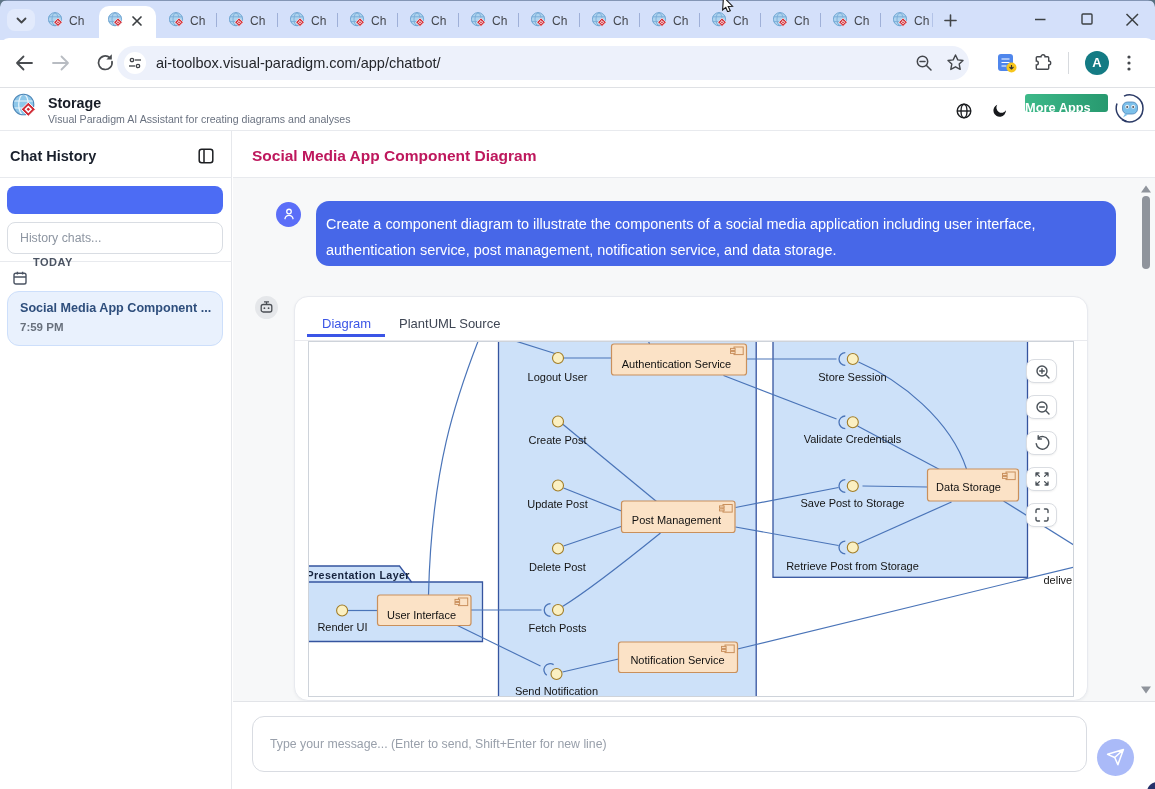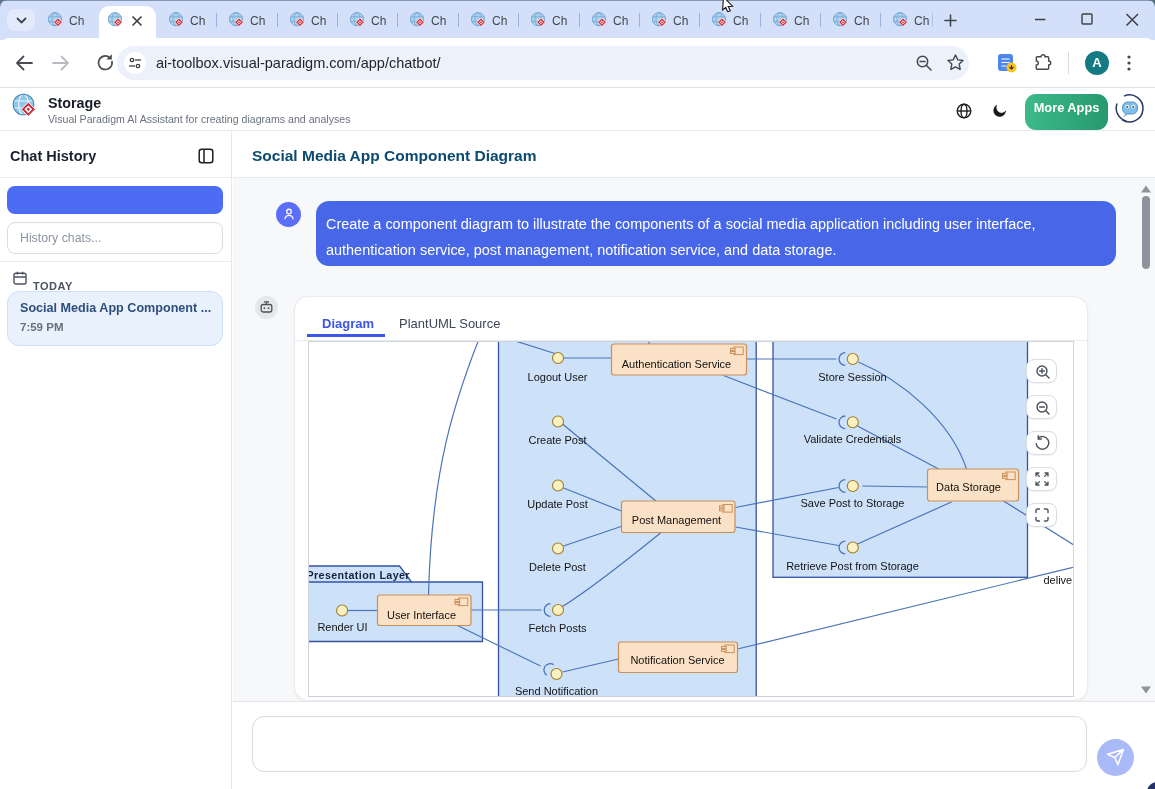--- a/index.html
+++ b/index.html
@@ -188,21 +188,21 @@
   <svg class="abs" style="left:956px;top:103px" width="16" height="16" viewBox="0 0 16 16">
     <circle cx="8" cy="8" r="6.8" fill="none" stroke="#1c1e21" stroke-width="1.4"></circle>
     <ellipse cx="8" cy="8" rx="3" ry="6.8" fill="none" stroke="#1c1e21" stroke-width="1.4"></ellipse>
     <path d="M1.2 8h13.6" stroke="#1c1e21" stroke-width="1.4"></path>
   </svg>
   <svg class="abs" style="left:992px;top:102px" width="16" height="16" viewBox="0 0 16 16">
     <g transform="rotate(-12 8 8)">
         <path d="M13.8 9.6 A6.3 6.3 0 1 1 6.4 2.2 A5.1 5.1 0 0 0 13.8 9.6 Z" fill="#17191c"></path>
       </g>
   </svg>
-  <div class="abs" style="left:1025px;top:94px;width:83px;height:36px;border-radius:11px;background:linear-gradient(90deg,#3db989,#27996f);color:#fff;font-size:12.8px;font-weight:bold;text-align:center;line-height:28px;">More Apps</div>
+  <div class="abs" style="left:1025px;top:94px;width:83px;height:18px;border-radius:3px;background:linear-gradient(90deg,#3db989,#27996f);color:#fff;font-size:12.8px;font-weight:bold;text-align:left;line-height:28px;">More Apps</div>
 
   <svg class="abs" style="left:1114px;top:93px" width="31" height="31" viewBox="0 0 31 31">
     <circle cx="15.5" cy="15.5" r="14" fill="#fff"></circle>
     <path d="M10 3.1 A13.5 13.5 0 1 1 8 26.7" fill="none" stroke="#2b3a66" stroke-width="1.5"></path>
     <path d="M12.5 28.2 A13.5 13.5 0 0 1 3 10.5" fill="none" stroke="#2b3a66" stroke-width="1.5"></path>
     <rect x="8.5" y="9" width="15" height="12" rx="5" fill="#7cc0ea" stroke="#4d83b8" stroke-width="0.8"></rect>
     <path d="M11 20.8 l-2 3.6 l5 -2.8" fill="#7cc0ea"></path>
     <circle cx="13.2" cy="13.8" r="2" fill="#e8eef5"></circle>
       <circle cx="19.2" cy="13.8" r="2" fill="#e8eef5"></circle>
     <circle cx="13.2" cy="14.1" r="1" fill="#52565e"></circle>
@@ -217,27 +217,27 @@
   </svg>
   <div class="abs" style="left:0;top:176.5px;width:232px;height:1px;background:#e8eaee;"></div>
   <div class="abs" style="left:7px;top:186px;width:216px;height:28px;border-radius:8px;background:#4c6cf4;"></div>
   <div class="abs" style="left:7px;top:222px;width:216px;height:32px;border-radius:8px;border:1px solid #d9dde3;background:#fff;"></div>
   <div class="abs" style="left:20px;top:231px;font-size:12.3px;color:#8d95a1;">History chats...</div>
   <div class="abs" style="left:0;top:261px;width:232px;height:1px;background:#e8eaee;"></div>
   <svg class="abs" style="left:13px;top:271px" width="14" height="14" viewBox="0 0 14 14">
     <rect x="1" y="2.2" width="12" height="10.8" rx="1.8" fill="none" stroke="#4a5362" stroke-width="1.4"></rect>
     <path d="M1 6h12M4.4 0.8v2.8M9.6 0.8v2.8" stroke="#4a5362" stroke-width="1.4"></path>
   </svg>
-  <div class="abs" style="left:33px;top:280px;font-size:11px;font-weight:bold;color:#4a5362;letter-spacing:0.5px;">TODAY</div>
+  <div class="abs" style="left:33px;top:256px;font-size:11px;font-weight:bold;color:#4a5362;letter-spacing:0.5px;">TODAY</div>
   <div class="abs" style="left:7px;top:291px;width:216px;height:55px;border-radius:12px;background:#e9f1fd;border:1px solid #cddffb;"></div>
   <div class="abs" style="left:20px;top:301px;font-size:12.6px;font-weight:bold;color:#2e4e7c;">Social Media App Component ...</div>
   <div class="abs" style="left:20px;top:321px;font-size:11.5px;color:#68707c;font-weight:bold;">7:59 PM</div>
 
   <div class="abs" style="left:233px;top:131px;width:922px;height:46px;background:#fff;"></div>
-  <div class="abs" style="left:252px;top:147px;font-size:15.5px;font-weight:bold;color:#0c4a6e;">Social Media App Component Diagram</div>
+  <div class="abs" style="left:252px;top:147px;font-size:15.5px;font-weight:bold;color:#be185d;">Social Media App Component Diagram</div>
   <div class="abs" style="left:233px;top:176.5px;width:922px;height:1px;background:#e8eaee;"></div>
 
   <div class="abs" style="left:233px;top:177.5px;width:922px;height:523px;background:#f7f8f9;"></div>
 
   <div class="abs" style="left:276px;top:202px;width:25px;height:25px;border-radius:13px;background:#5b6ef8;"></div>
   <svg class="abs" style="left:281.5px;top:207px" width="14" height="14" viewBox="0 0 16 16">
     <circle cx="8" cy="5.2" r="2.6" fill="none" stroke="#fff" stroke-width="1.5"></circle>
     <path d="M3.4 13.4 a4.7 4.7 0 0 1 9.2 0" fill="none" stroke="#fff" stroke-width="1.5" stroke-linecap="round"></path>
   </svg>
   <div class="abs" style="left:316px;top:201px;width:800px;height:65px;border-radius:13px;background:#4767e8;"></div>
@@ -245,21 +245,21 @@
 
   <div class="abs" style="left:254.5px;top:296px;width:23px;height:23px;border-radius:12px;background:#e5e7ea;"></div>
   <svg class="abs" style="left:258.5px;top:300px" width="15" height="15" viewBox="0 0 15 15">
     <rect x="2.2" y="4.5" width="10.6" height="7.5" rx="2" fill="none" stroke="#4b4f55" stroke-width="1.3"></rect>
     <path d="M7.5 2v2.5M5 1.8h5" stroke="#4b4f55" stroke-width="1.3"></path>
     <circle cx="5.4" cy="8.2" r="0.9" fill="#4b4f55"></circle>
       <circle cx="9.6" cy="8.2" r="0.9" fill="#4b4f55"></circle>
   </svg>
 
   <div class="abs" style="left:293.5px;top:296px;width:794.5px;height:405px;background:#fff;border:1px solid #e8eaef;border-radius:14px;box-shadow:0 1px 3px rgba(20,30,60,0.05);"></div>
-  <div class="abs" style="left:322px;top:316px;font-size:13px;color:#3b55e6;font-weight:700;">Diagram</div>
+  <div class="abs" style="left:322px;top:316px;font-size:13px;color:#3b55e6;font-weight:400;">Diagram</div>
   <div class="abs" style="left:399px;top:316px;font-size:13px;color:#3f4654;font-weight:500;">PlantUML Source</div>
   <div class="abs" style="left:307px;top:334px;width:77.5px;height:2.5px;background:#3b55e6;"></div>
   <div class="abs" style="left:294.5px;top:339.5px;width:792.5px;height:1px;background:#e9eaee;"></div>
 
   <div class="abs" style="left:307.5px;top:341px;width:766px;height:356px;border:1px solid #ced3da;background:#fff;overflow:hidden;">
     <svg width="764" height="354" viewBox="308.5 342 764 354" style="position:absolute;left:0;top:0">
 
       <rect x="498" y="320" width="257.7" height="400" fill="#cde1f9" stroke="#35549f" stroke-width="1.3"></rect>
       <rect x="772.5" y="320" width="254.5" height="257.3" fill="#cde1f9" stroke="#35549f" stroke-width="1.3"></rect>
       <path d="M288 566 L399 566 L411 582 L482 582 L482 641.5 L288 641.5 Z" fill="#cde1f9" stroke="#35549f" stroke-width="1.3"></path>
@@ -406,18 +406,19 @@
   <svg class="abs" style="left:1140px;top:184px" width="12" height="10" viewBox="0 0 12 10">
       <path d="M6 1.5 L11 8.5 H1 Z" fill="#8f949c"></path>
     </svg>
   <div class="abs" style="left:1141.5px;top:196px;width:8.5px;height:73px;border-radius:4.5px;background:#8f949c;"></div>
   <svg class="abs" style="left:1140px;top:685px" width="12" height="10" viewBox="0 0 12 10">
       <path d="M6 8.5 L1 1.5 H11 Z" fill="#8f949c"></path>
     </svg>
 
   <div class="abs" style="left:233px;top:700.5px;width:922px;height:89px;background:#fff;border-top:1px solid #e2e4e8;"></div>
   <div class="abs" style="left:252px;top:716px;width:835px;height:56px;border-radius:12px;border:1px solid #d9dce2;background:#fff;"></div>
+  <div class="abs" style="left:270px;top:737px;font-size:12.3px;color:#99a0ab;">Type your message... (Enter to send, Shift+Enter for new line)</div>
   <div class="abs" style="left:1097px;top:739px;width:37px;height:37px;border-radius:19px;background:#aabaf8;"></div>
   <svg class="abs" style="left:1106px;top:748px" width="19" height="19" viewBox="0 0 24 24">
     <path d="M22 2 L15 21 L11 12 L2 8 Z M22 2 L11 12" fill="none" stroke="#fff" stroke-width="1.9" stroke-linejoin="round" stroke-linecap="round"></path>
   </svg>
   <div class="abs" style="left:1147px;top:782px;width:20px;height:20px;border-radius:10px;background:#25316b;"></div>
 </div>
 
 </body></html>

